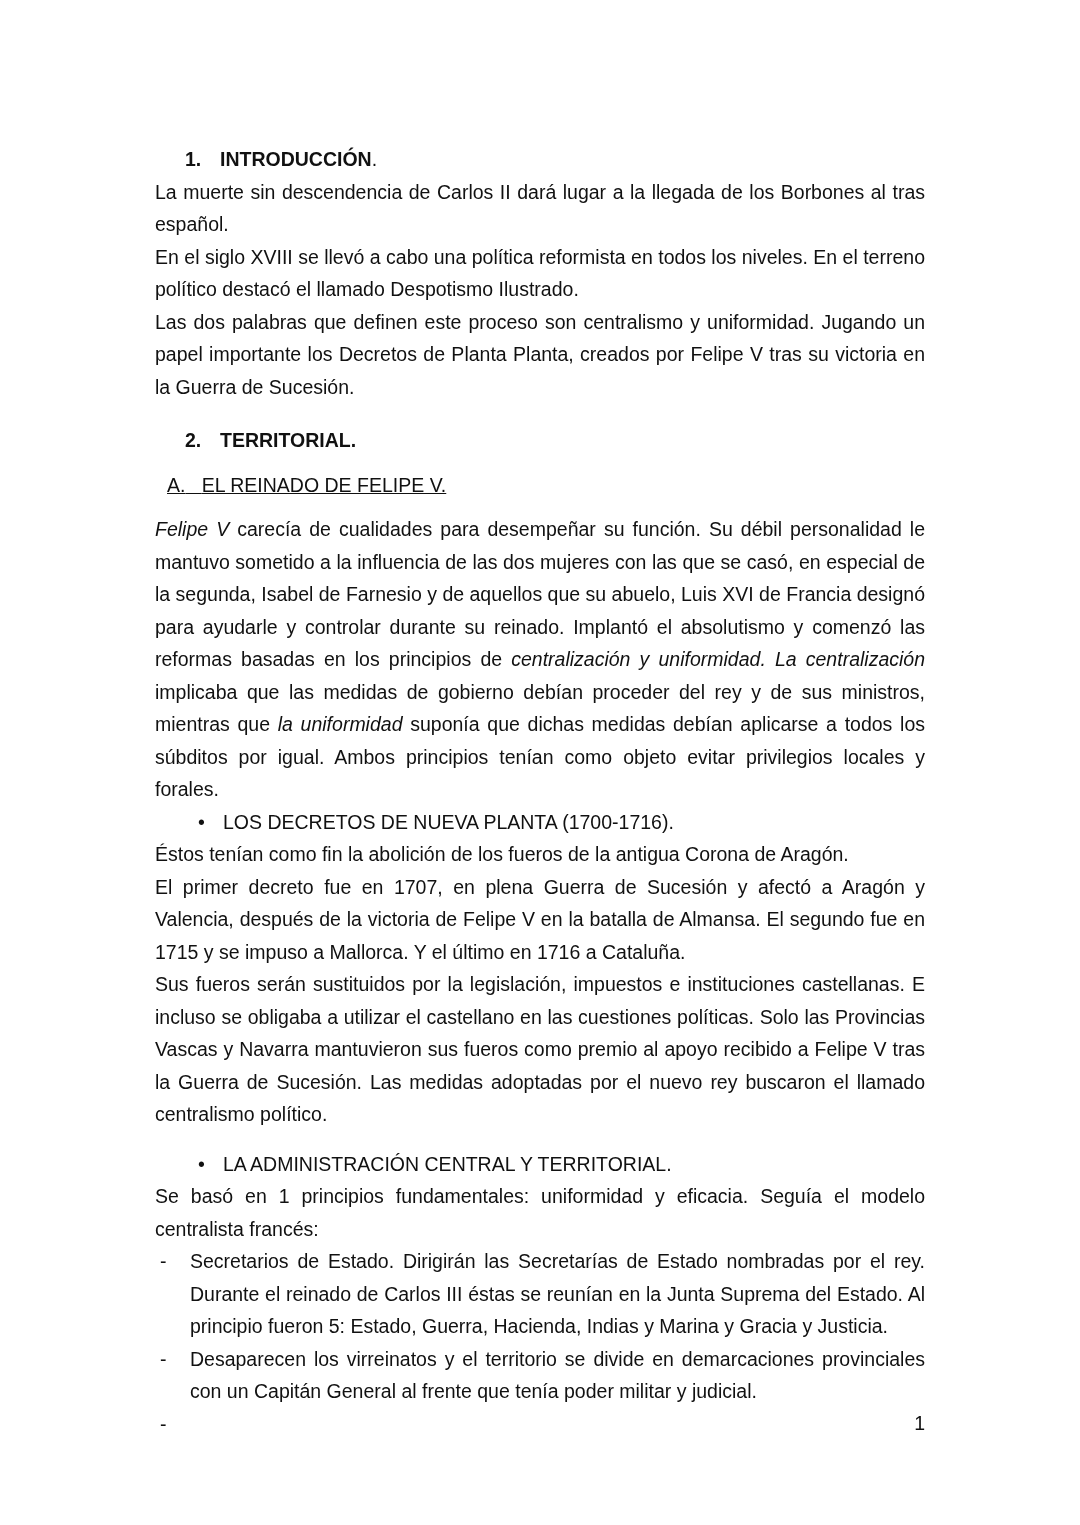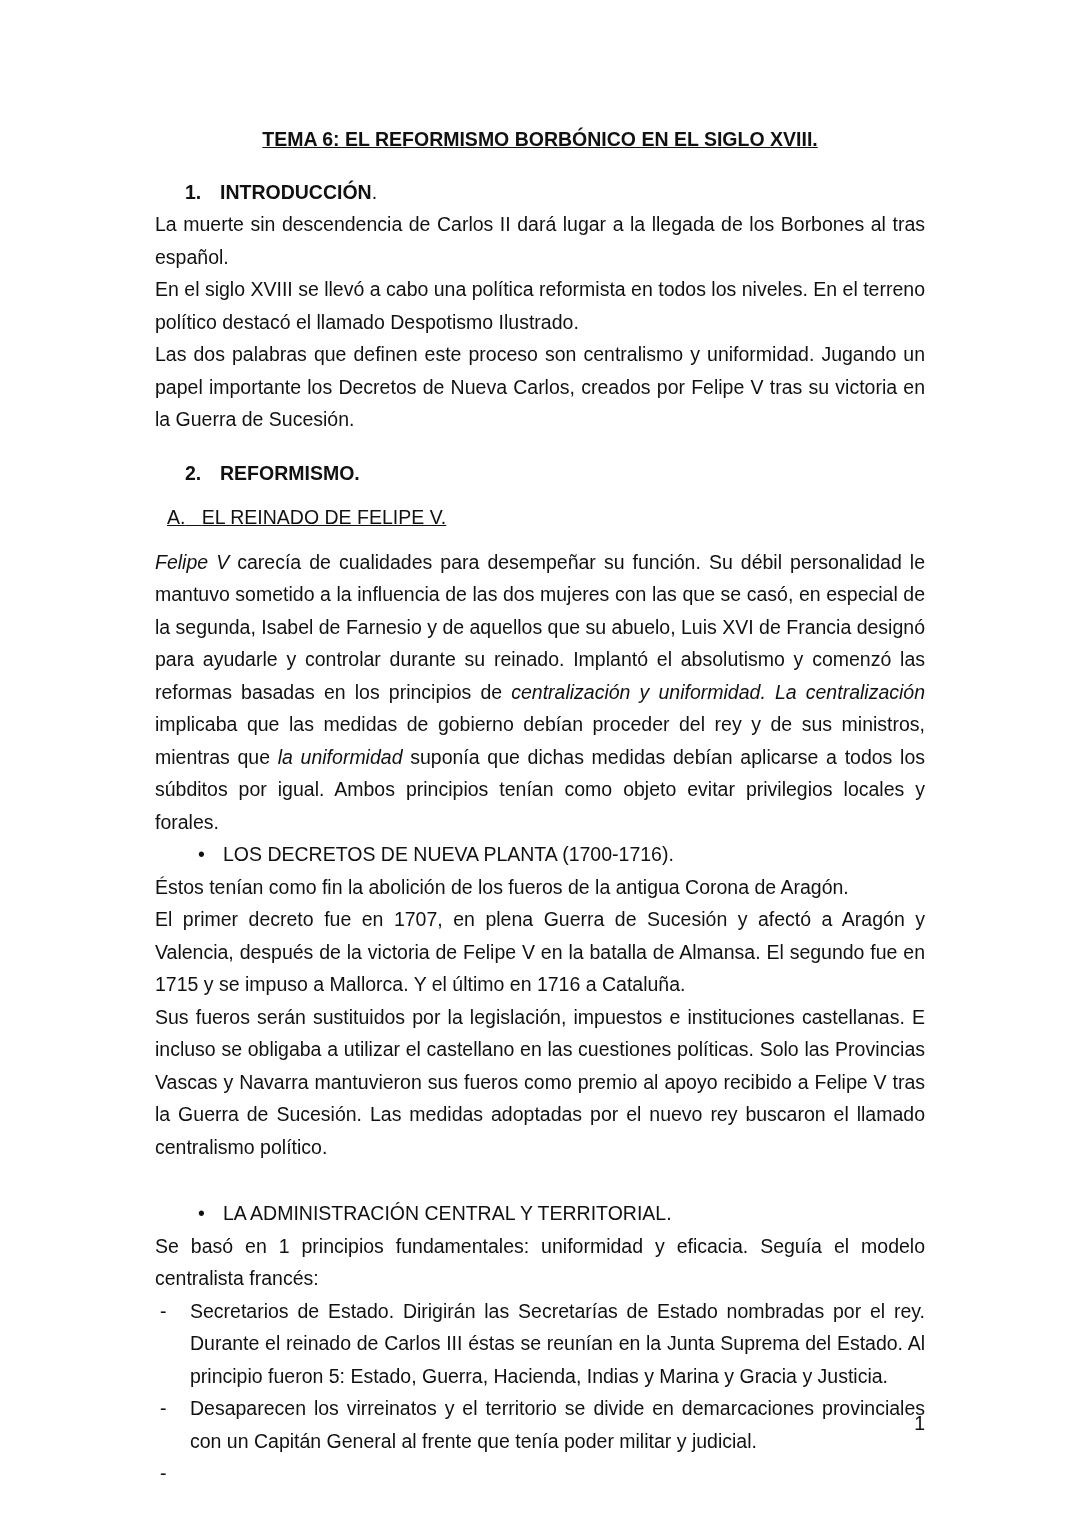--- a/index.html
+++ b/index.html
@@ -50,21 +50,21 @@
   .letter-heading {
     margin: 12px;
   }
   .letter-heading .underlined {
     text-decoration: underline;
   }
   .bullet-line {
     margin-left: 43px;
     text-align: right;
   }
-  .bullet-line.mt { margin-top: 34px; }
+  .bullet-line.mt { margin-top: 17px; }
   .bullet-line .marker {
     display: inline-block;
     width: 25px;
   }
   .dash-item {
     position: relative;
     padding-left: 35px;
     text-align: justify;
     text-align-last: left;
   }
@@ -81,29 +81,28 @@
     font-size: 19.5px;
     line-height: 32.5px;
     color: #111111;
   }
 </style>
 </head>
 <body>
 
 <div class="page">
 
-  <h1 class="doc-title">TEMA 6: EL REFORMISMO BORBÓNICO EN EL SIGLO XVIII.</h1>
 
   <p class="num-heading h1-first"><span class="num">1.</span><span>INTRODUCCIÓN</span><span class="suffix">.</span></p>
 
   <p>La muerte sin descendencia de Carlos II dará lugar a la llegada de los Borbones al tras español.</p>
   <p>En el siglo XVIII se llevó a cabo una política reformista en todos los niveles. En el terreno político destacó el llamado Despotismo Ilustrado.</p>
-  <p>Las dos palabras que definen este proceso son centralismo y uniformidad. Jugando un papel importante los Decretos de Nueva Carlos, creados por Felipe V tras su victoria en la Guerra de Sucesión.</p>
+  <p>Las dos palabras que definen este proceso son centralismo y uniformidad. Jugando un papel importante los Decretos de Planta Planta, creados por Felipe V tras su victoria en la Guerra de Sucesión.</p>
 
-  <p class="num-heading mt"><span class="num">2.</span><span>REFORMISMO.</span><span class="suffix"></span></p>
+  <p class="num-heading mt"><span class="num">2.</span><span>TERRITORIAL.</span><span class="suffix"></span></p>
 
   <p class="letter-heading"><span class="underlined"><span>A.</span><span>&nbsp;&nbsp;&nbsp;</span><span>EL REINADO DE FELIPE V.</span></span></p>
 
   <p><span class="it">Felipe V</span><span> carecía de cualidades para desempeñar su función. Su débil personalidad le mantuvo sometido a la influencia de las dos mujeres con las que se casó, en especial de la segunda, Isabel de Farnesio y de aquellos que su abuelo, Luis XVI de Francia designó para ayudarle y controlar durante su reinado. Implantó el absolutismo y comenzó las reformas basadas en los principios de </span><span class="it">centralización y uniformidad. La centralización</span><span> implicaba que las medidas de gobierno debían proceder del rey y de sus ministros, mientras que </span><span class="it">la uniformidad</span><span> suponía que dichas medidas debían aplicarse a todos los súbditos por igual. Ambos principios tenían como objeto evitar privilegios locales y forales.</span></p>
 
   <p class="bullet-line"><span class="marker">•</span><span>LOS DECRETOS DE NUEVA PLANTA (1700-1716).</span></p>
 
   <p>Éstos tenían como fin la abolición de los fueros de la antigua Corona de Aragón.</p>
   <p>El primer decreto fue en 1707, en plena Guerra de Sucesión y afectó a Aragón y Valencia, después de la victoria de Felipe V en la batalla de Almansa. El segundo fue en 1715 y se impuso a Mallorca. Y el último en 1716 a Cataluña.</p>
   <p>Sus fueros serán sustituidos por la legislación, impuestos e instituciones castellanas. E incluso se obligaba a utilizar el castellano en las cuestiones políticas. Solo las Provincias Vascas y Navarra mantuvieron sus fueros como premio al apoyo recibido a Felipe V tras la Guerra de Sucesión. Las medidas adoptadas por el nuevo rey buscaron el llamado centralismo político.</p>

